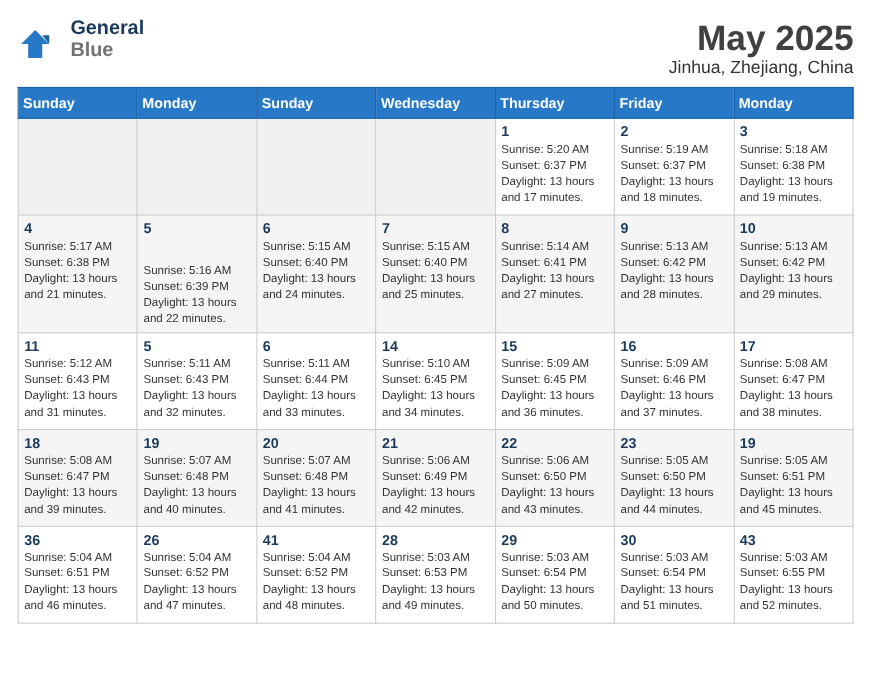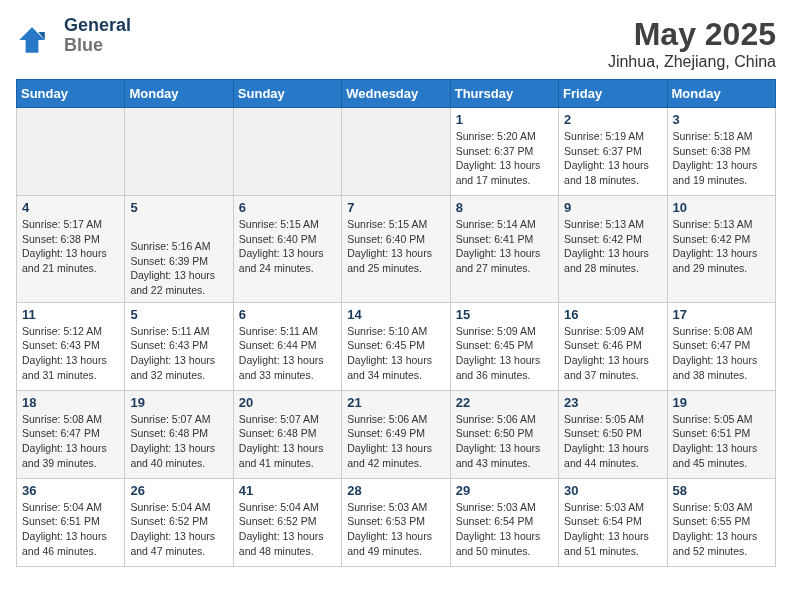--- a/index.html
+++ b/index.html
@@ -342,21 +342,21 @@
 and 50 minutes.</div>
         </td>
         <td>
           <span class="day-num">30</span>
           <div class="day-info" style="white-space: pre-line;">Sunrise: 5:03 AM
 Sunset: 6:54 PM
 Daylight: 13 hours
 and 51 minutes.</div>
         </td>
         <td>
-          <span class="day-num">58</span>
+          <span class="day-num">43</span>
           <div class="day-info" style="white-space: pre-line;">Sunrise: 5:03 AM
 Sunset: 6:55 PM
 Daylight: 13 hours
 and 52 minutes.</div>
         </td>
       </tr>
     </tbody>
 </table>
 
 </body></html>

